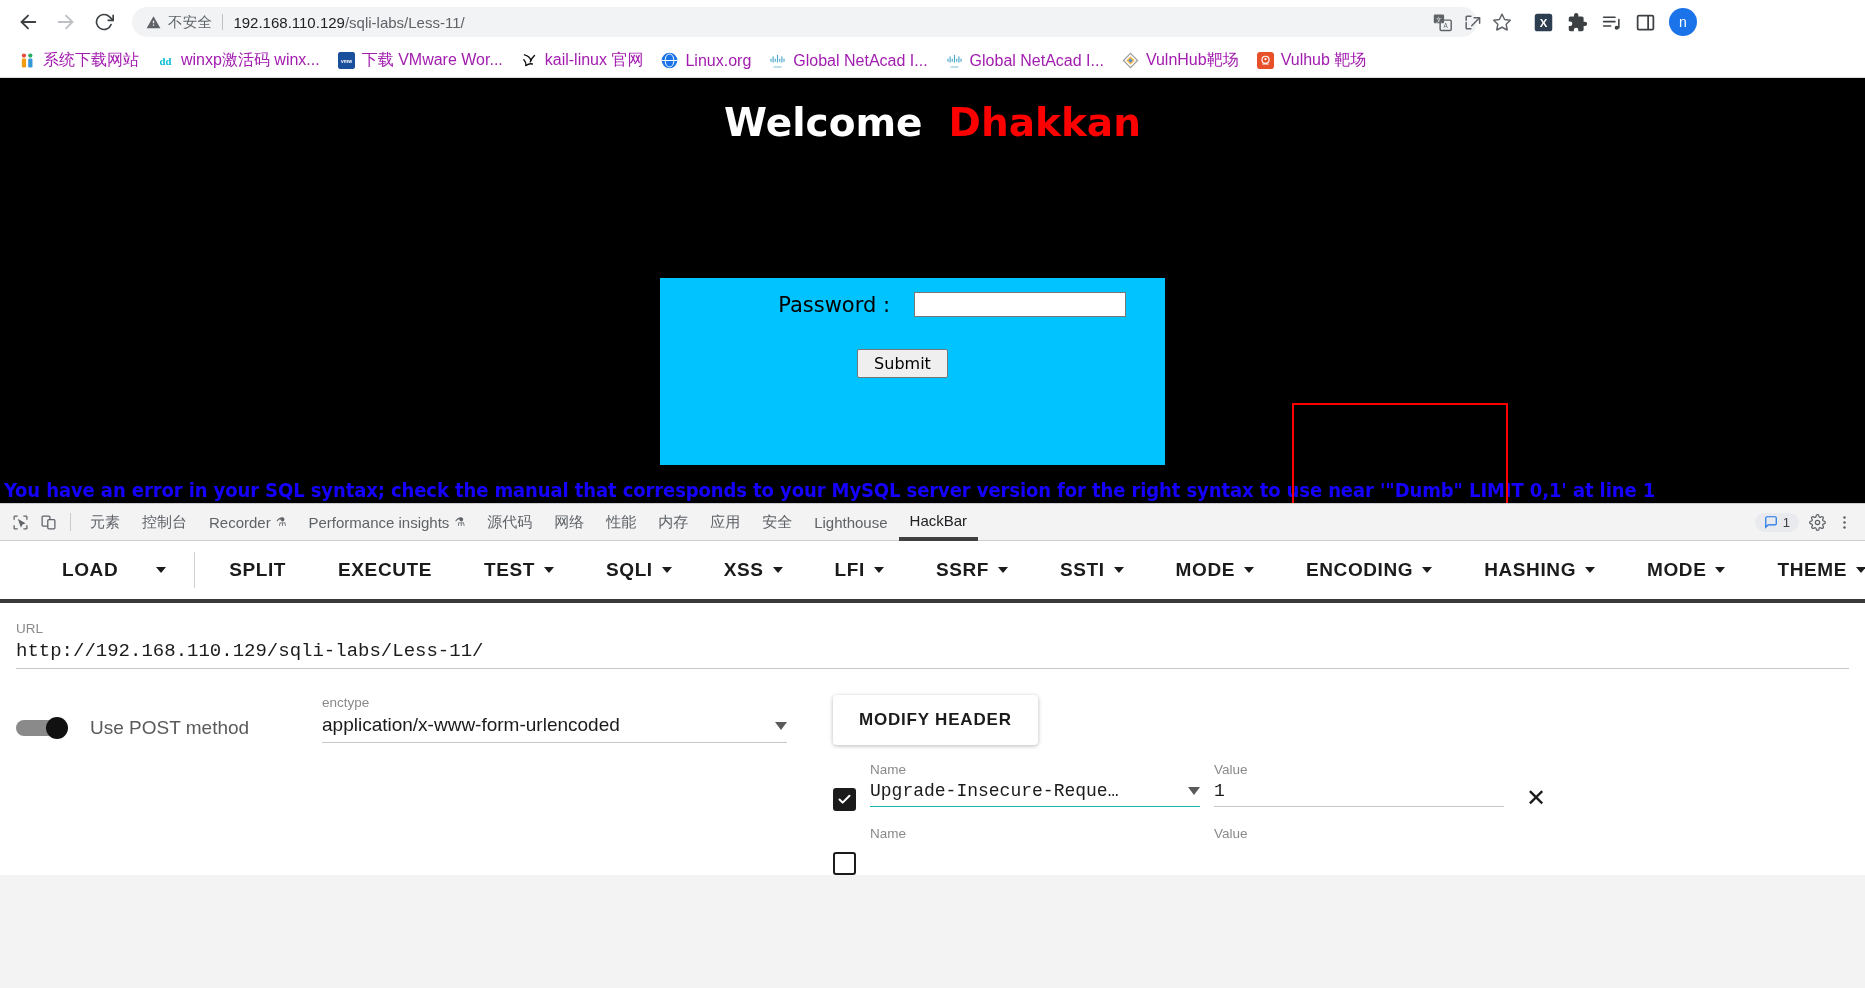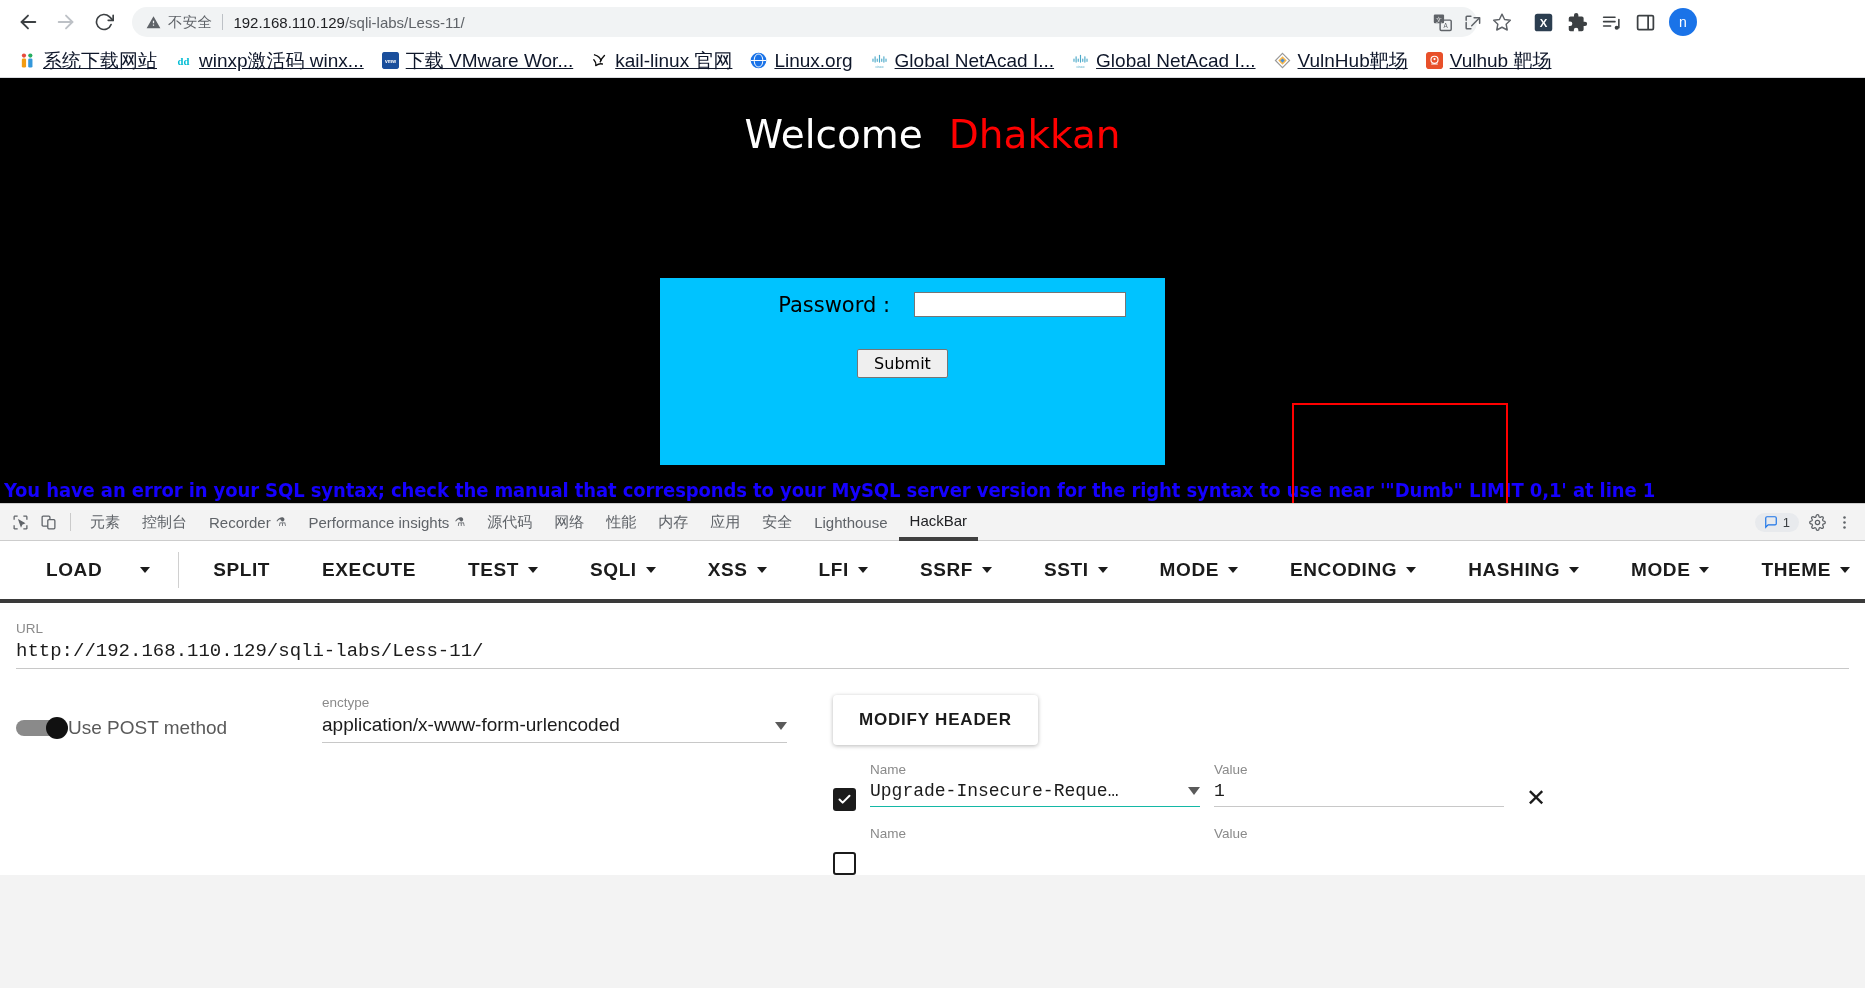--- a/index.html
+++ b/index.html
@@ -71,37 +71,36 @@
   #bookmarks-bar {
     height: 34px; display: flex; align-items: center;
     padding: 0 10px; gap: 0px; background: #fff;
     border-bottom: 1px solid #dadce0;
     overflow: hidden; white-space: nowrap;
   }
   .bookmark {
     display: flex; align-items: center; gap: 7px;
     padding: 3px 9px; border-radius: 4px; flex: 0 0 auto;
   }
-  .bm-label { font-size: 19px; color: #0f172a; white-space: nowrap; text-decoration: underline; }
+  .bm-label { font-size: 16px; color: #a21caf; white-space: nowrap; }
   .bm-ico {
     width: 17px; height: 17px; flex: 0 0 auto;
     display: flex; align-items: center; justify-content: center;
     font-size: 11px; border-radius: 2px; overflow: hidden;
   }
 
   
   #page-viewport {
     background: #000; height: 425px; position: relative;
     overflow: hidden;
   }
   #welcome-line {
     text-align: center; padding-top: 22px;
-    font-size: 39px; font-weight: 400;
+    font-size: 39px; font-weight: 700;
     font-family: "DejaVu Sans", sans-serif;
-    margin-top: 12px;
   }
   #welcome-word { color: #fff; }
   #welcome-name { color: #ff0000; margin-left: 26px; }
 
   #login-box {
     position: absolute; left: 660px; top: 200px;
     width: 505px; height: 187px; background: #00c3ff;
   }
   .field-row {
     display: flex; align-items: center; margin-left: 80px;
@@ -171,21 +170,21 @@
   }
   .dt-icon-btn { color: #5f6368; display: flex; align-items: center; }
 
   
   #hackbar {
     flex: 1 1 auto; background: #fff; display: flex;
     flex-direction: column; overflow: hidden;
   }
   #hb-toolbar {
     height: 62px; display: flex; align-items: center;
-    padding: 0 28px; gap: 16px; border-bottom: 4px solid #3a3a3a;
+    padding: 0 44px; gap: 16px; border-bottom: 4px solid #3a3a3a;
     overflow: hidden; white-space: nowrap;
   }
   .hb-btn {
     font-size: 19px; font-weight: 700; color: #1b1b1b;
     letter-spacing: .6px; padding: 0 18px;
     display: flex; align-items: center; gap: 9px;
     font-family: "Liberation Sans", sans-serif; flex: 0 0 auto;
   }
   .hb-caret {
     width: 0; height: 0; border-left: 5px solid transparent;
@@ -200,21 +199,21 @@
   }
   .hb-mono-value {
     font-family: "Liberation Mono", monospace; font-size: 19px;
     color: #1b1b1b; padding-bottom: 6px;
     border-bottom: 1px solid #c8c8c8;
   }
   #hb-url-block { margin-bottom: 26px; }
 
   #hb-row2 { display: flex; align-items: flex-start; gap: 0; }
   #post-toggle-group {
-    display: flex; align-items: center; gap: 0;
+    display: flex; align-items: center; gap: 22px;
     width: 306px; padding-top: 22px; flex: 0 0 auto;
   }
   #post-toggle {
     width: 52px; height: 22px; position: relative;
   }
   #post-toggle .track {
     position: absolute; left: 0; top: 3px; width: 44px; height: 16px;
     background: #8a8a8a; border-radius: 8px;
   }
   #post-toggle .knob {

